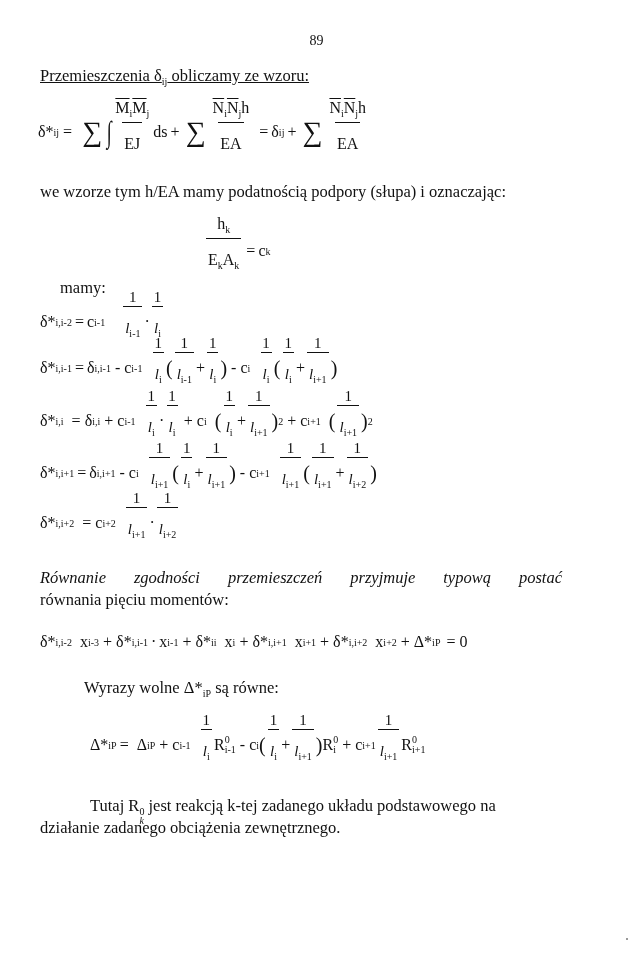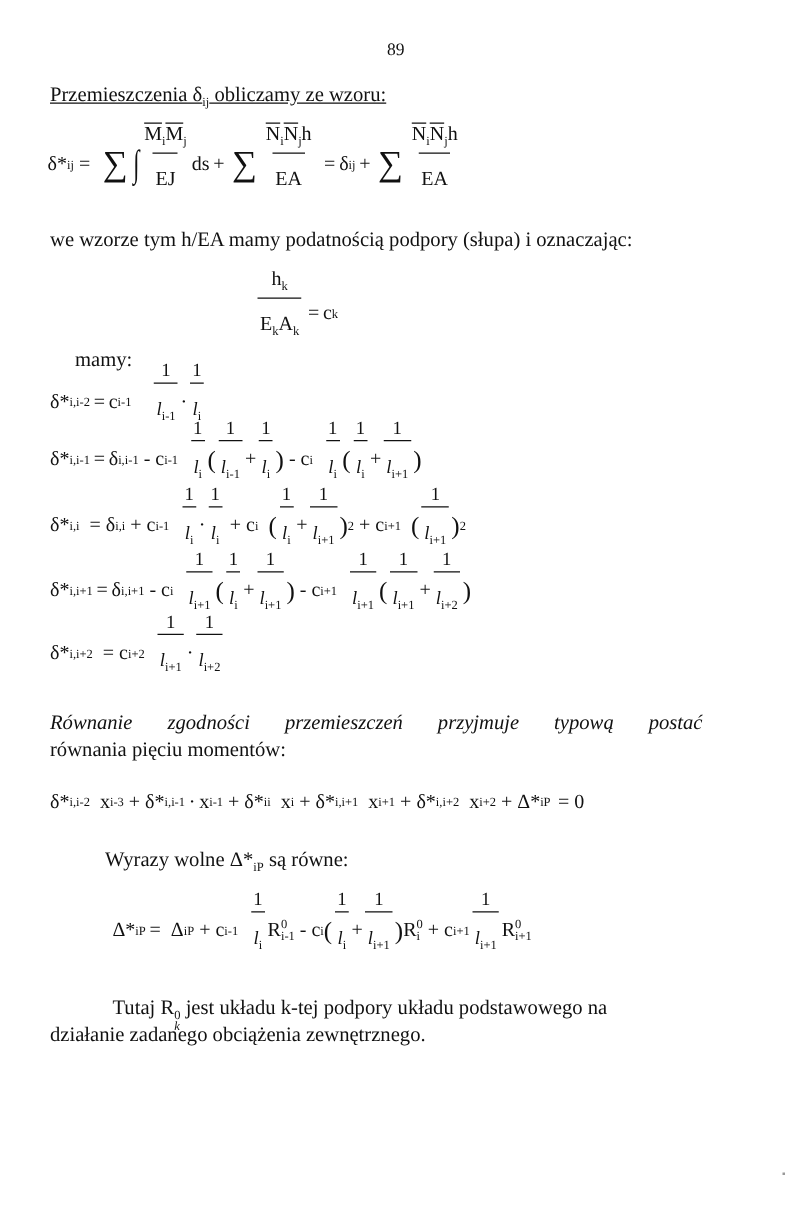--- a/index.html
+++ b/index.html
@@ -357,17 +357,17 @@
     <span style="display:inline-flex;flex-direction:column;font-size:10px;line-height:10px;">
       <span>0</span>
       <span>i+1</span>
     </span>
 </div>
 
 <div class="abs txt" style="left:90px;top:796px;">
   <span>Tutaj R</span><span style="display:inline-flex;flex-direction:column;font-size:10px;line-height:9px;vertical-align:-4px;">
       <span>0</span>
       <span class="it">k</span>
-    </span><span>  jest układu k-tej podpory układu podstawowego na</span>
+    </span><span>  jest reakcją k-tej zadanego układu podstawowego na</span>
 </div>
 <div class="abs txt" style="left:40px;top:818px;">działanie zadanego obciążenia zewnętrznego.</div>
 
 <div class="abs speck" style="left:626px;top:938px;"></div>
 
 </body></html>

